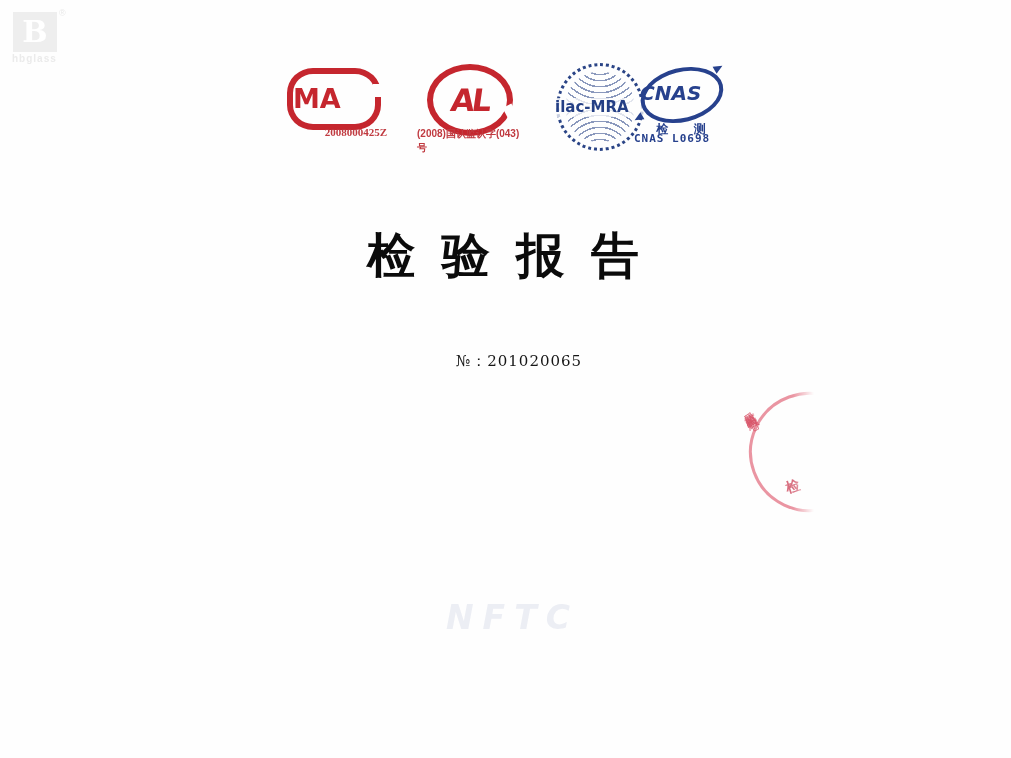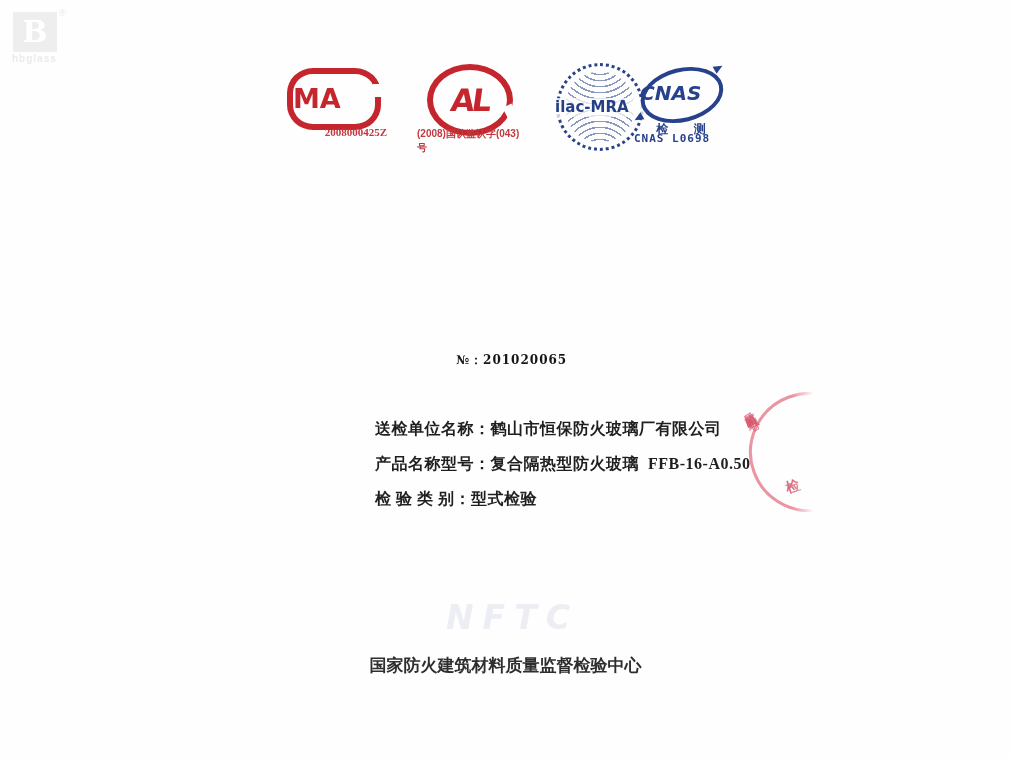--- a/index.html
+++ b/index.html
@@ -55,22 +55,22 @@
   .cnas-category{position:absolute;left:6px;top:55px;width:74px;text-align:center;font-size:12px;font-weight:bold;
         color:#27418d;letter-spacing:11px;text-indent:11px;}
   .cnas-code{position:absolute;left:-4px;top:66px;width:94px;text-align:left;font-size:11px;font-weight:bold;
         color:#27418d;letter-spacing:1px;font-family:"DejaVu Sans Mono",monospace;}
 
   
   .report-title{position:absolute;left:0;right:0;top:224px;text-align:center;font-size:48px;font-weight:900;
         color:#0b0b0b;letter-spacing:5px;font-family:"DejaVu Sans",sans-serif;z-index:3;}
 
   
-  .report-number{position:absolute;left:456px;top:352px;font-size:12px;color:#161616;letter-spacing:1px;
-        font-family:"DejaVu Serif",serif;z-index:3;font-weight:bold;}
+  .report-number{position:absolute;left:456px;top:352px;font-size:15px;color:#161616;letter-spacing:1px;
+        font-family:"DejaVu Serif",serif;z-index:3;}
 
   
   .wm-site{position:absolute;left:283px;top:354px;font-size:47px;font-weight:bold;letter-spacing:1px;
         color:rgba(219,147,158,.40);font-family:"DejaVu Serif",serif;z-index:1;}
 
   
   .fields{position:absolute;left:375px;top:418px;z-index:3;font-family:"Liberation Serif",serif;}
   .field-row{height:35px;line-height:22px;font-size:16px;font-weight:600;color:#1f1f1f;letter-spacing:.5px;white-space:pre;}
 
   
@@ -127,33 +127,28 @@
 
   <div class="cnas-block">
     <div class="cnas-ellipse"></div>
     <span class="cnas-arrow-tr"></span>
     <span class="cnas-arrow-bl"></span>
     <div class="cnas-letters">CNAS</div>
     <div class="cnas-category">检 测</div>
     <div class="cnas-code">CNAS L0698</div>
   </div>
 
+  <div class="report-title">检 验 报 告</div>
 
   <div class="report-number"><span>№：</span><span>201020065</span></div>
 
 
-  <div class="fields">
-    <div class="field-row"><span>送检单位名称：</span><span>鹤山市恒保防火玻璃厂有限公司</span></div>
-    <div class="field-row"><span>产品名称型号：</span><span>复合隔热型防火玻璃  FFB-16-A0.50</span></div>
-    <div class="field-row"><span>检 验 类 别：</span><span>型式检验</span></div>
-  </div>
 
   <div class="seal-wrap">
     <div class="seal-circle"></div>
     <div class="seal-ring-text">质量监督检验中心</div>
     <div class="seal-mark">检</div>
   </div>
 
   <div class="wm-nftc">NFTC</div>
 
-  <div class="issuer">国家防火建筑材料质量监督检验中心</div>
 
 </div>
 
 </body></html>

